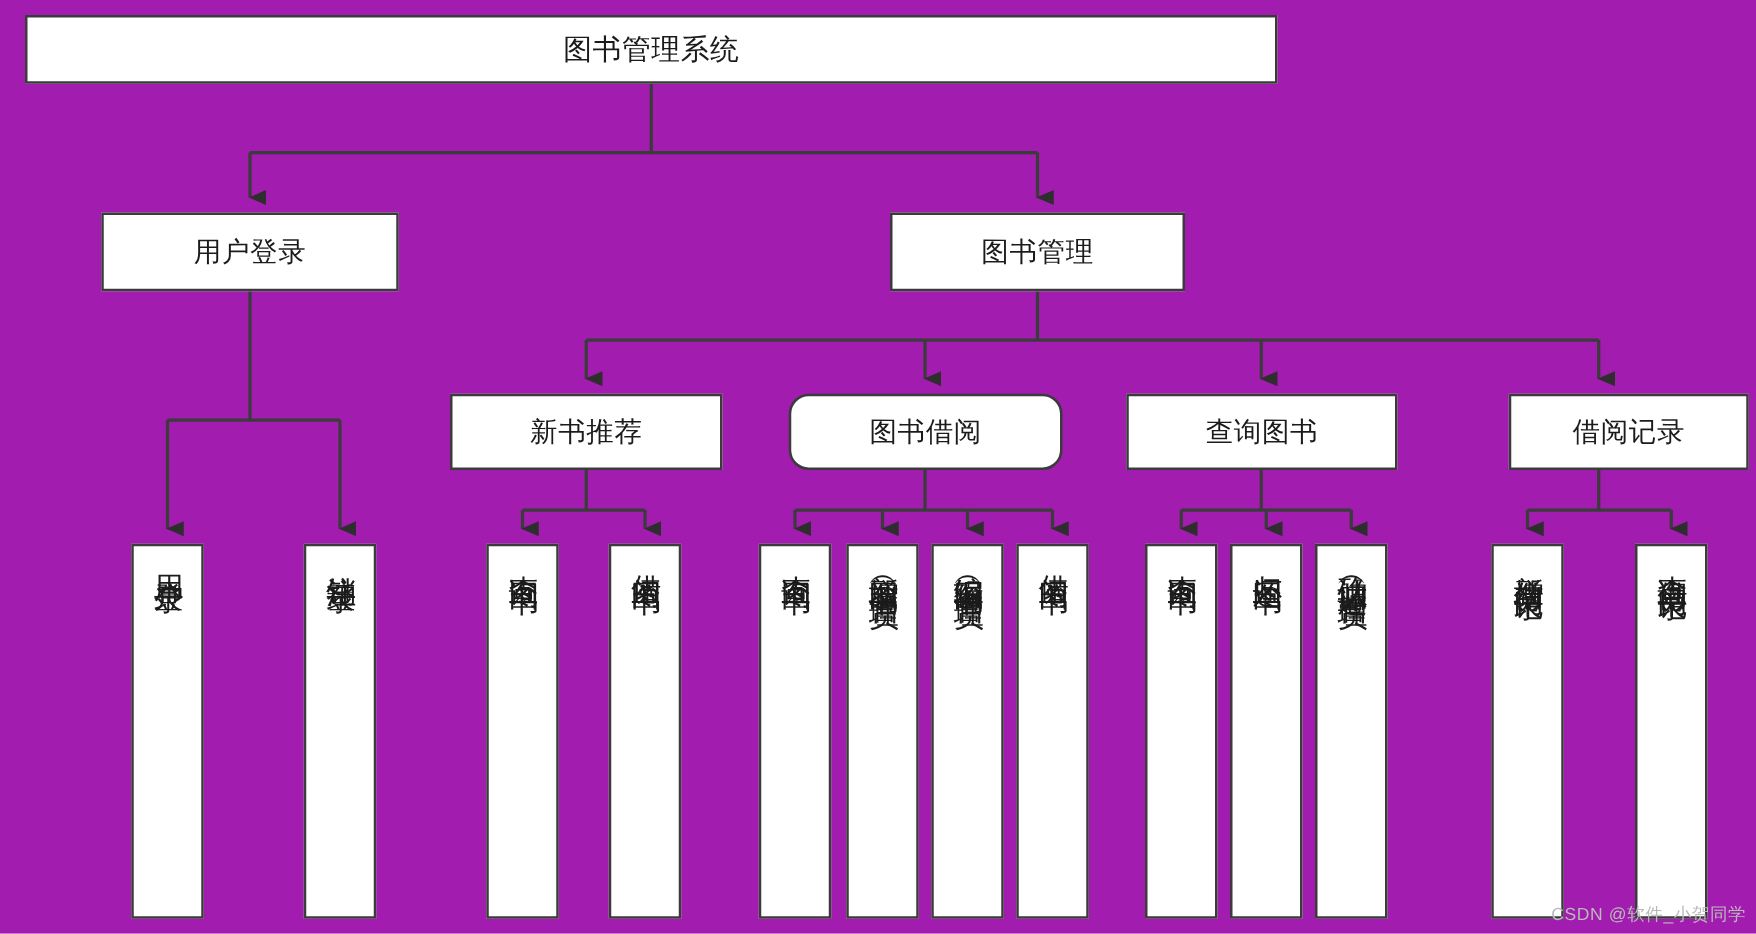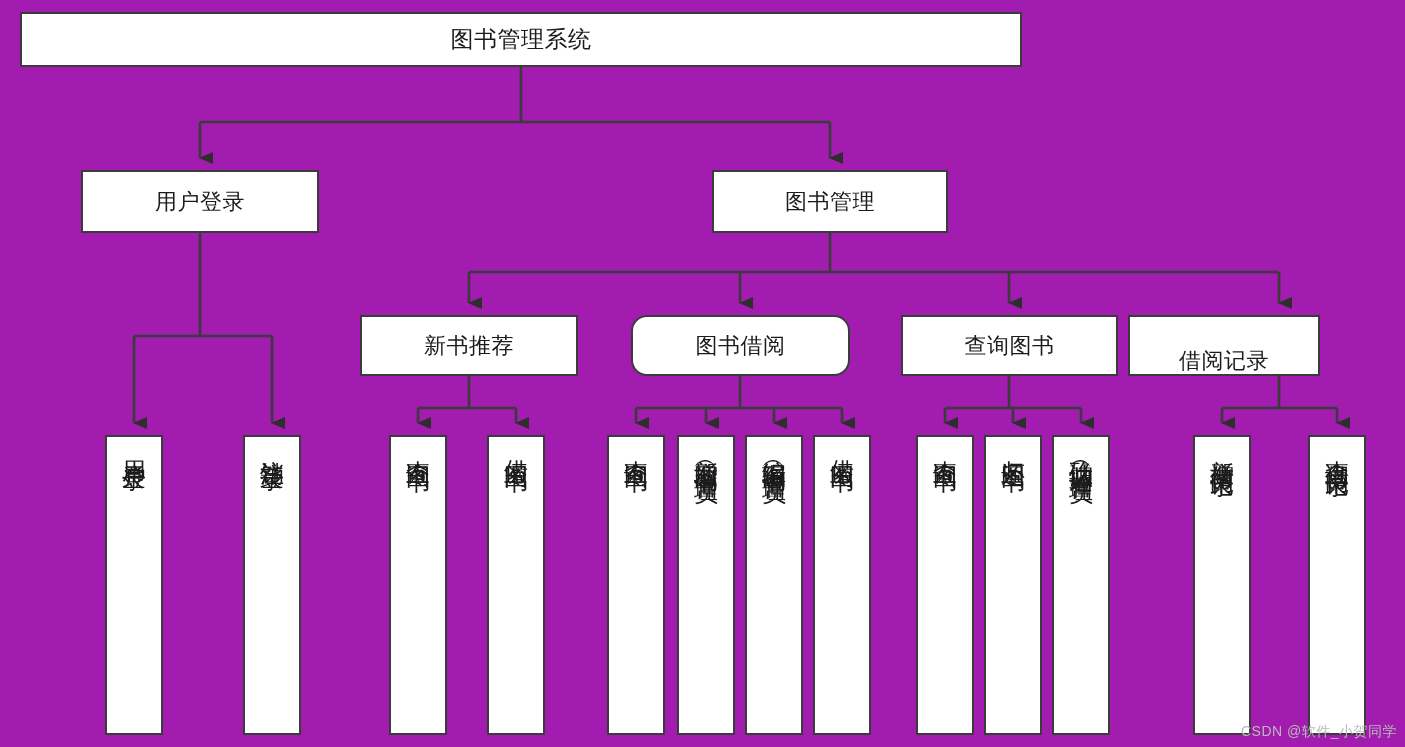--- a/index.html
+++ b/index.html
@@ -138,21 +138,21 @@
 
   <div class="node horiz" style="left:360px; top:315px; width:218px; height:61px;">
     <span class="label">新书推荐</span>
   </div>
   <div class="node horiz" style="left:631px; top:315px; width:219px; height:61px;border-radius:16px;">
     <span class="label">图书借阅</span>
   </div>
   <div class="node horiz" style="left:901px; top:315px; width:217px; height:61px;">
     <span class="label">查询图书</span>
   </div>
-  <div class="node horiz" style="left:1128px; top:315px; width:192px; height:61px;align-items:flex-end;">
+  <div class="node horiz" style="left:1207px; top:315px; width:192px; height:61px;">
     <span class="label">借阅记录</span>
   </div>
 
   <div class="node vert" style="left:105px; top:435px; width:58px; height:300px;">
     <span class="label">用户登录</span>
   </div>
   <div class="node vert" style="left:243px; top:435px; width:58px; height:300px;">
     <span class="label">注销登录</span>
   </div>
   <div class="node vert" style="left:389px; top:435px; width:58px; height:300px;">

